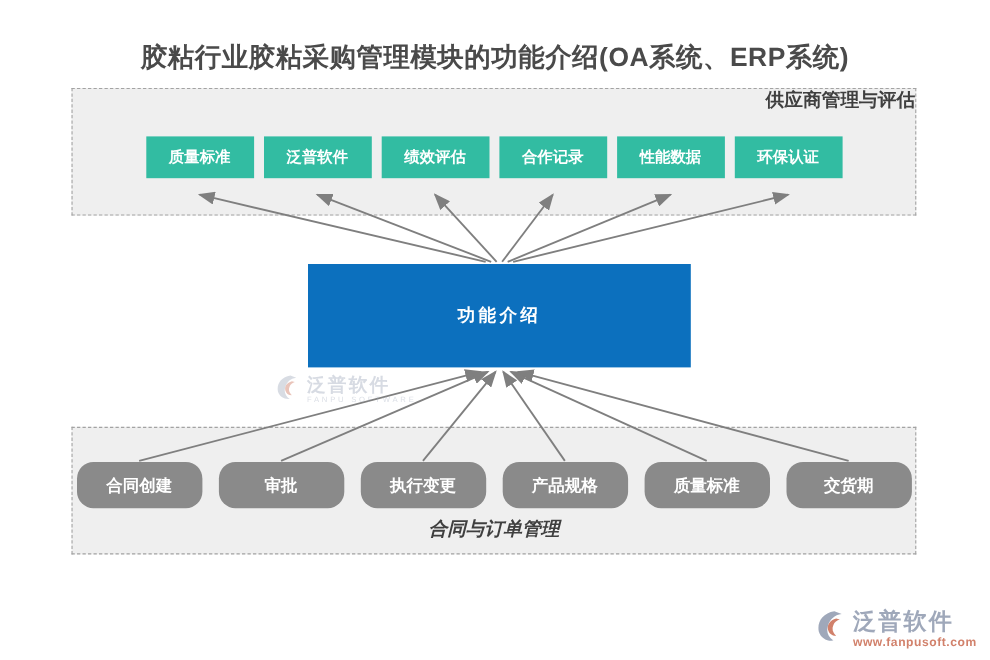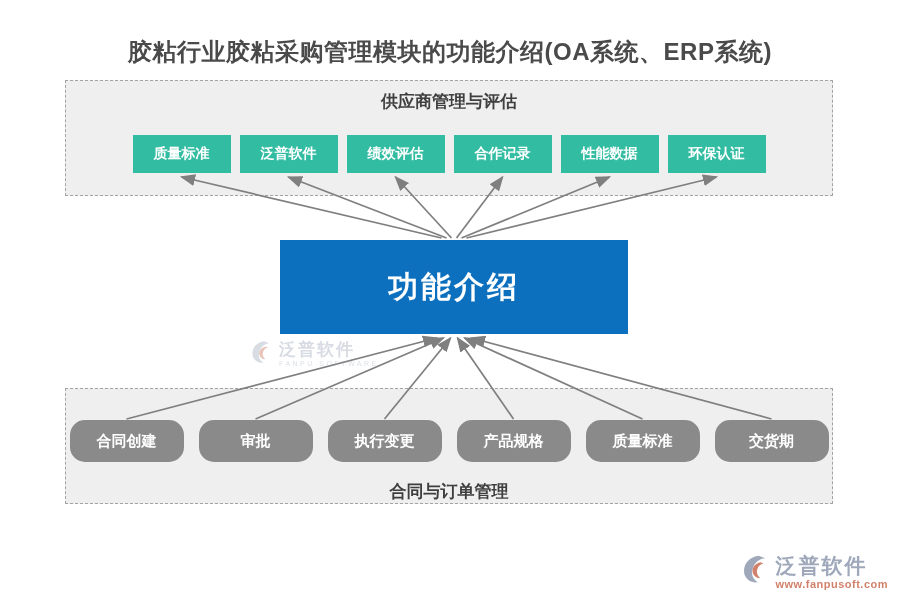--- a/index.html
+++ b/index.html
@@ -21,39 +21,39 @@
     border: 1px dashed var(--section-border);
     box-sizing: border-box;
   }
   .section.top { top: 80px; }
   .section.bottom { top: 388px; }
 
   .section-header {
     text-align: center; font-size: 17px; font-weight: bold;
     color: var(--header-text); line-height: 20px;
   }
-  .section.top .section-header { margin-top: 11px; }
-  .section.bottom .section-header { margin-top: 20px; }
+  .section.top .section-header { margin-top: 0; text-align: right; }
+  .section.bottom .section-header { margin-top: 9px; font-style: italic; }
 
   .btn-row { display: flex; justify-content: center; }
   .section.top .btn-row { margin-top: 23px; gap: 9px; }
   .section.bottom .btn-row { margin-top: 31px; gap: 15px; }
 
   .node {
     display: flex; align-items: center; justify-content: center;
     color: #ffffff; font-weight: bold; box-sizing: border-box;
   }
   .node.teal { width: 98px; height: 38px; background: var(--teal); font-size: 14px; }
   .node.gray { width: 114px; height: 42px; background: var(--gray-node); font-size: 15px; border-radius: 15px; }
 
   .center-node {
     position: absolute; left: 280px; top: 240px; width: 348px; height: 94px;
     background: var(--blue);
     display: flex; align-items: center; justify-content: center;
-    color: #ffffff; font-size: 30px; font-weight: bold; letter-spacing: 3px;
+    color: #ffffff; font-size: 16px; font-weight: bold; letter-spacing: 3px;
   }
 
   #arrow-layer {
     position: absolute; left: 0; top: 0; width: 900px; height: 600px;
     pointer-events: none;
   }
 
   .watermark-center {
     position: absolute; left: 250px; top: 340px;
     display: flex; align-items: flex-start; gap: 5px; opacity: 0.38;

